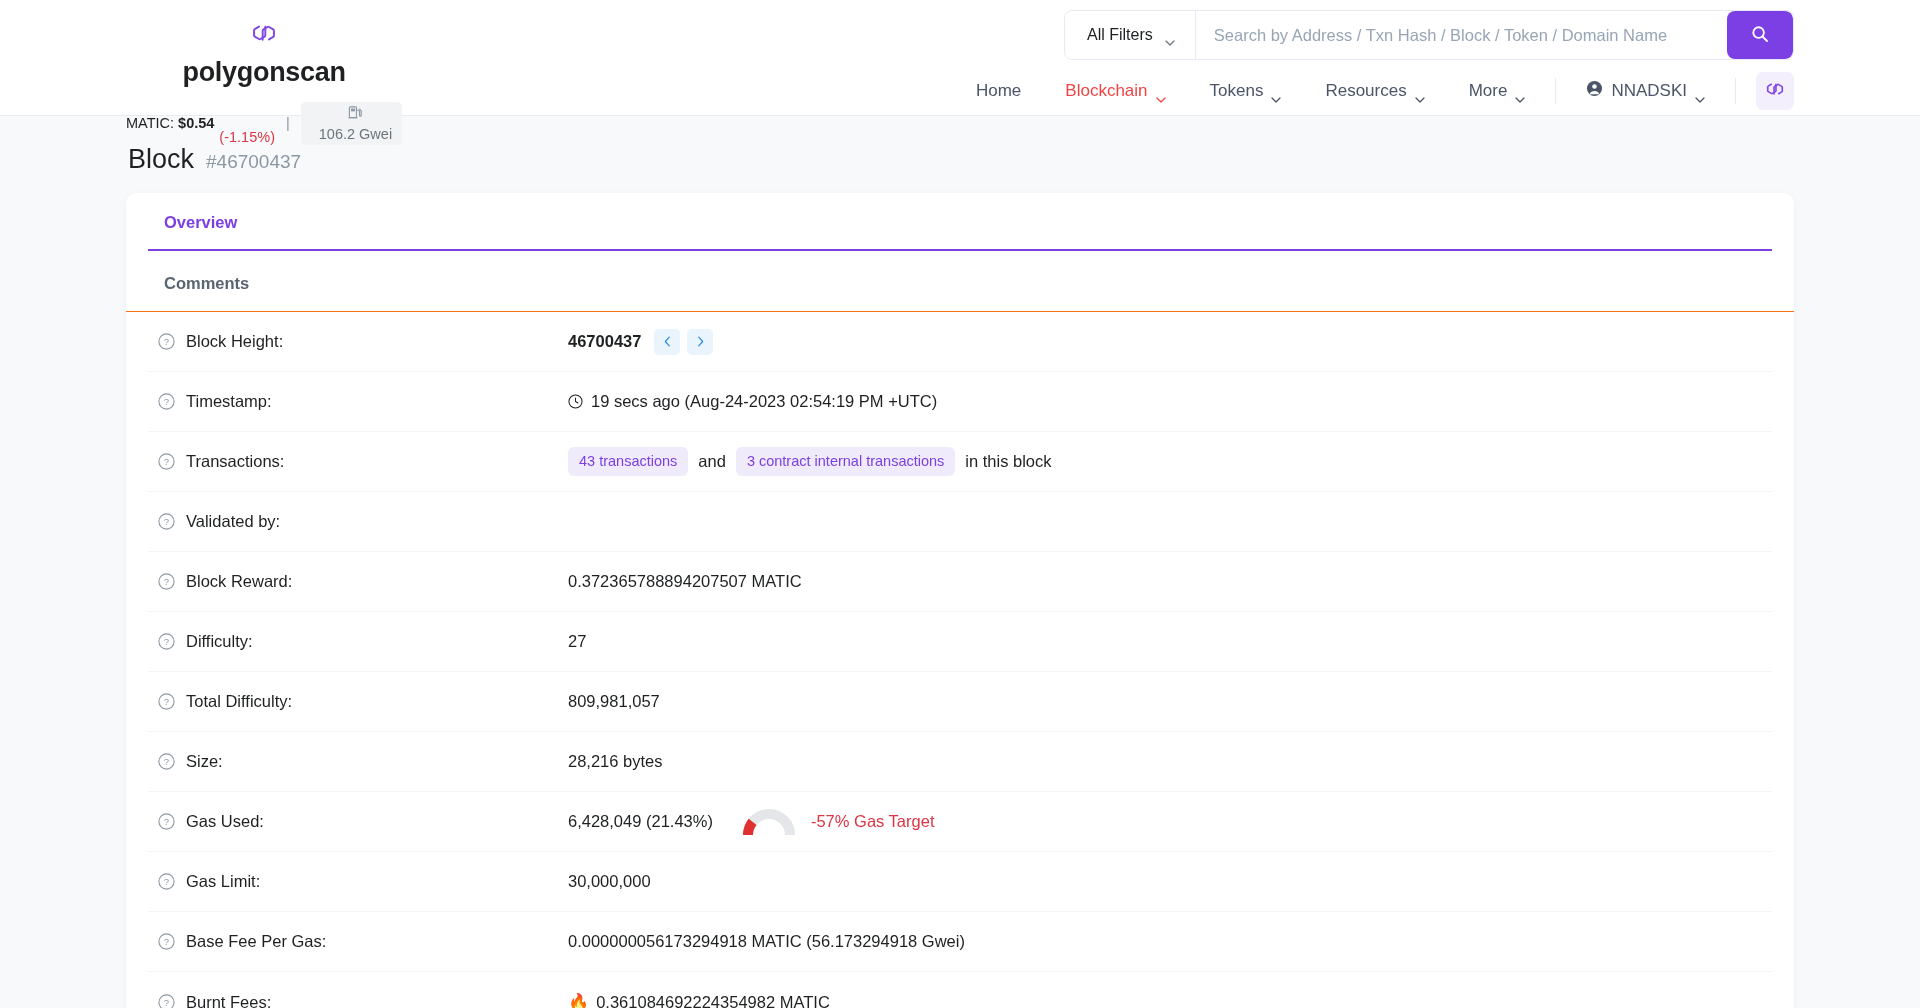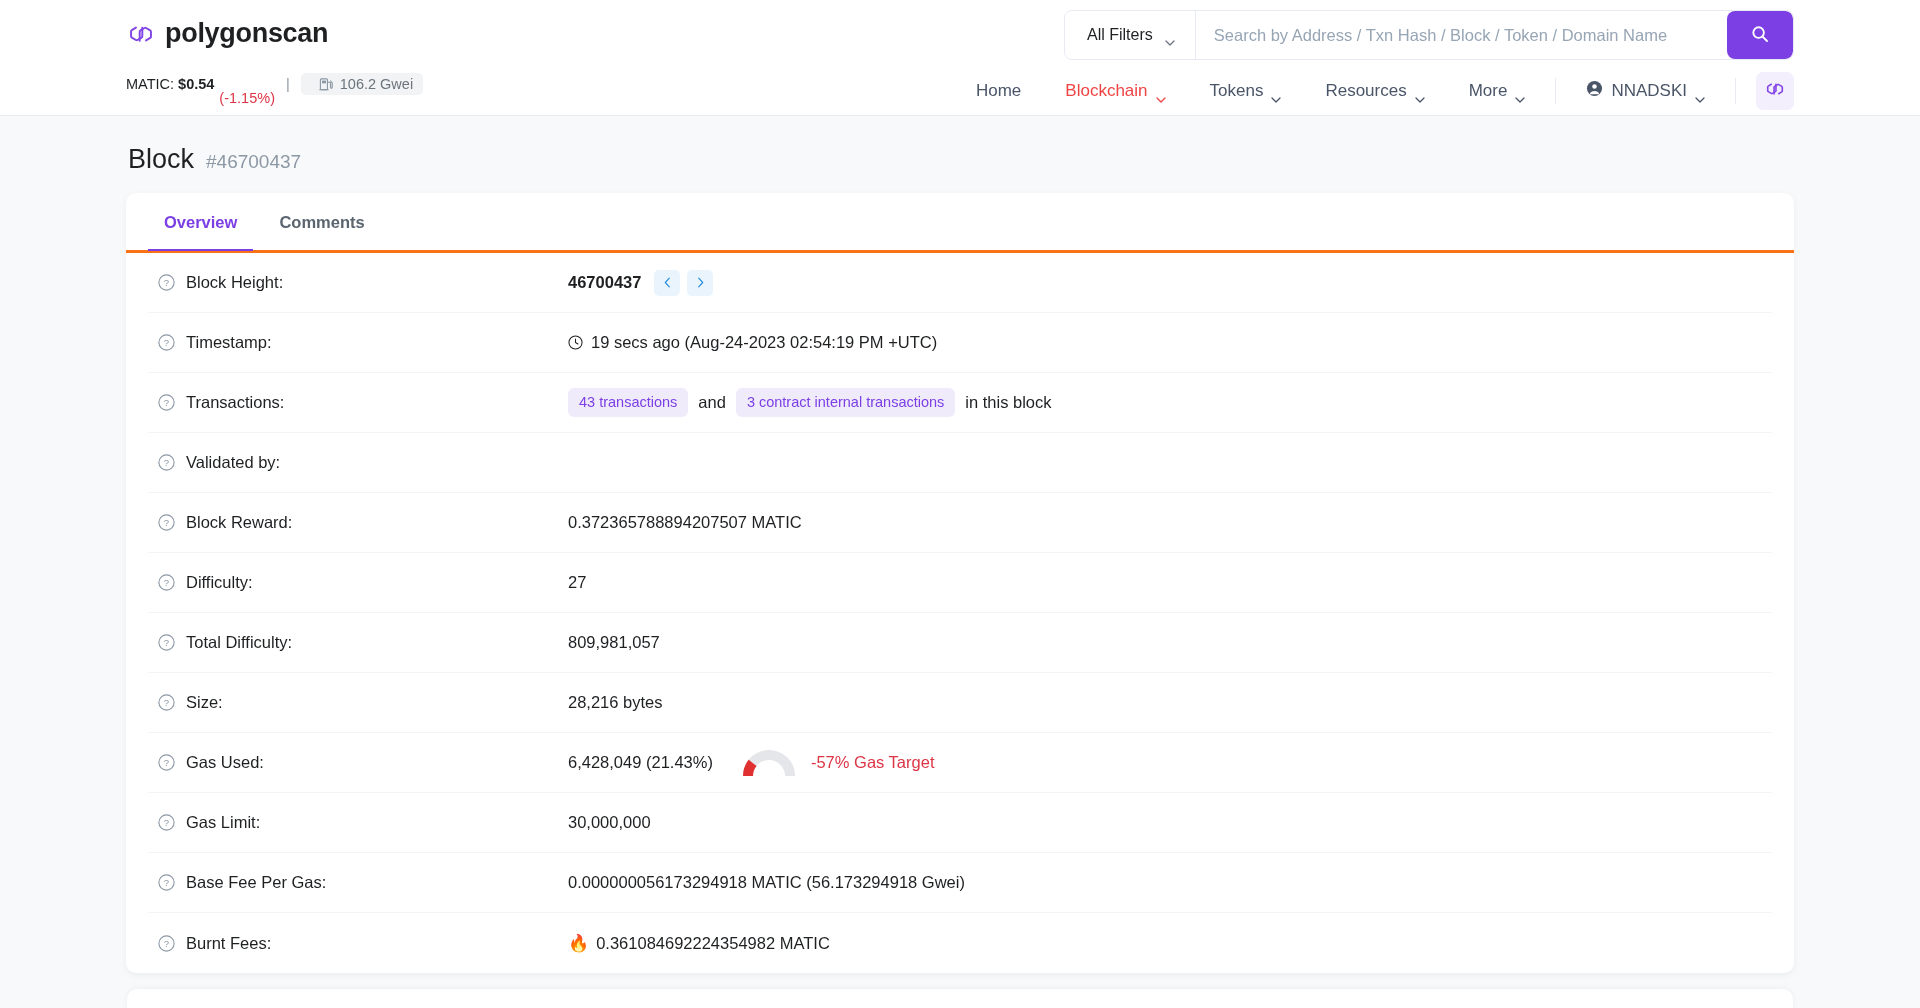--- a/index.html
+++ b/index.html
@@ -21,21 +21,21 @@
     border-bottom: 1px solid #e9ecef;
   }
   .header-inner {
     max-width: 1920px;
     padding: 0 126px;
     position: relative;
     height: 100%;
   }
 
   .brand-block { position: absolute; left: 126px; top: 18px; }
-  .brand-row { display: flex; align-items: center; gap: 9px; }
+  .brand-row { display: flex; align-items: center; gap: 9px; flex-direction: column; }
   .logo-mark { width: 30px; height: 30px; flex: 0 0 30px; }
   .brand-name {
     font-size: 27px;
     font-weight: bold;
     color: #1e2022;
     letter-spacing: -0.3px;
   }
 
   .price-row {
     display: flex;
@@ -51,20 +51,21 @@
   .price-sep { color: #8c98a4; margin: 0 11px; }
   .gas-chip {
     display: inline-flex;
     align-items: center;
     gap: 6px;
     background: #f1f3f5;
     border-radius: 5px;
     padding: 3px 10px 3px 18px;
     color: #6c757d;
     font-size: 14.5px;
+    flex-direction: column;
   }
   .gas-chip svg { display: block; }
 
   
   .search-wrap {
     position: absolute;
     right: 126px;
     top: 10px;
     display: flex;
     align-items: stretch;
@@ -159,23 +160,24 @@
   .page-subtitle { font-size: 19px; color: #8c98a4; }
 
   .card {
     background: #ffffff;
     border-radius: 10px;
     box-shadow: 0 2px 6px rgba(140,152,164,0.13);
     overflow: hidden;
   }
   .tabs {
     display: flex;
-    gap: 10px;
+    gap: 4px;
     padding: 0 22px;
-    border-bottom: 3px solid #f97316;
+    border-bottom: 1px solid #f97316;
+    flex-direction: column;
   }
   .tab {
     padding: 20px 16px 17px;
     font-size: 16.5px;
     color: #5a6570;
     font-weight: bold;
     cursor: pointer;
     border-bottom: 2px solid transparent;
     margin-bottom: -1px;
   }

